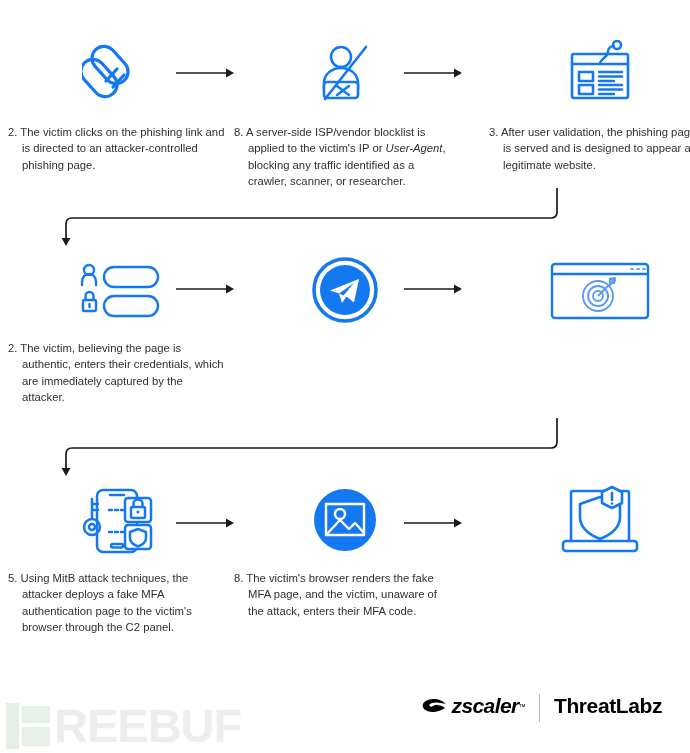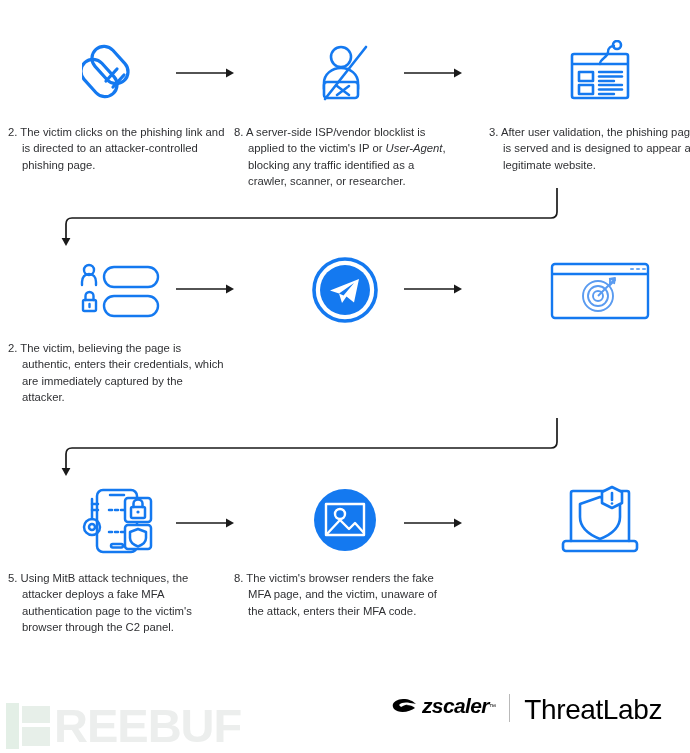--- a/index.html
+++ b/index.html
@@ -137,22 +137,22 @@
     vertical-align: super;
     font-weight: normal;
   }
   #footer .divider {
     width: 1px;
     height: 28px;
     background: #b9b9b9;
     margin: 0 14px;
   }
   #footer .threatlabz {
-    font-size: 28px;
-    font-weight: normal;
+    font-size: 21px;
+    font-weight: bold;
     letter-spacing: -0.4px;
     color: #000;
   }
 </style>
 </head>
 <body>
 
 <div id="flow">
 
   <div class="row row-1">

